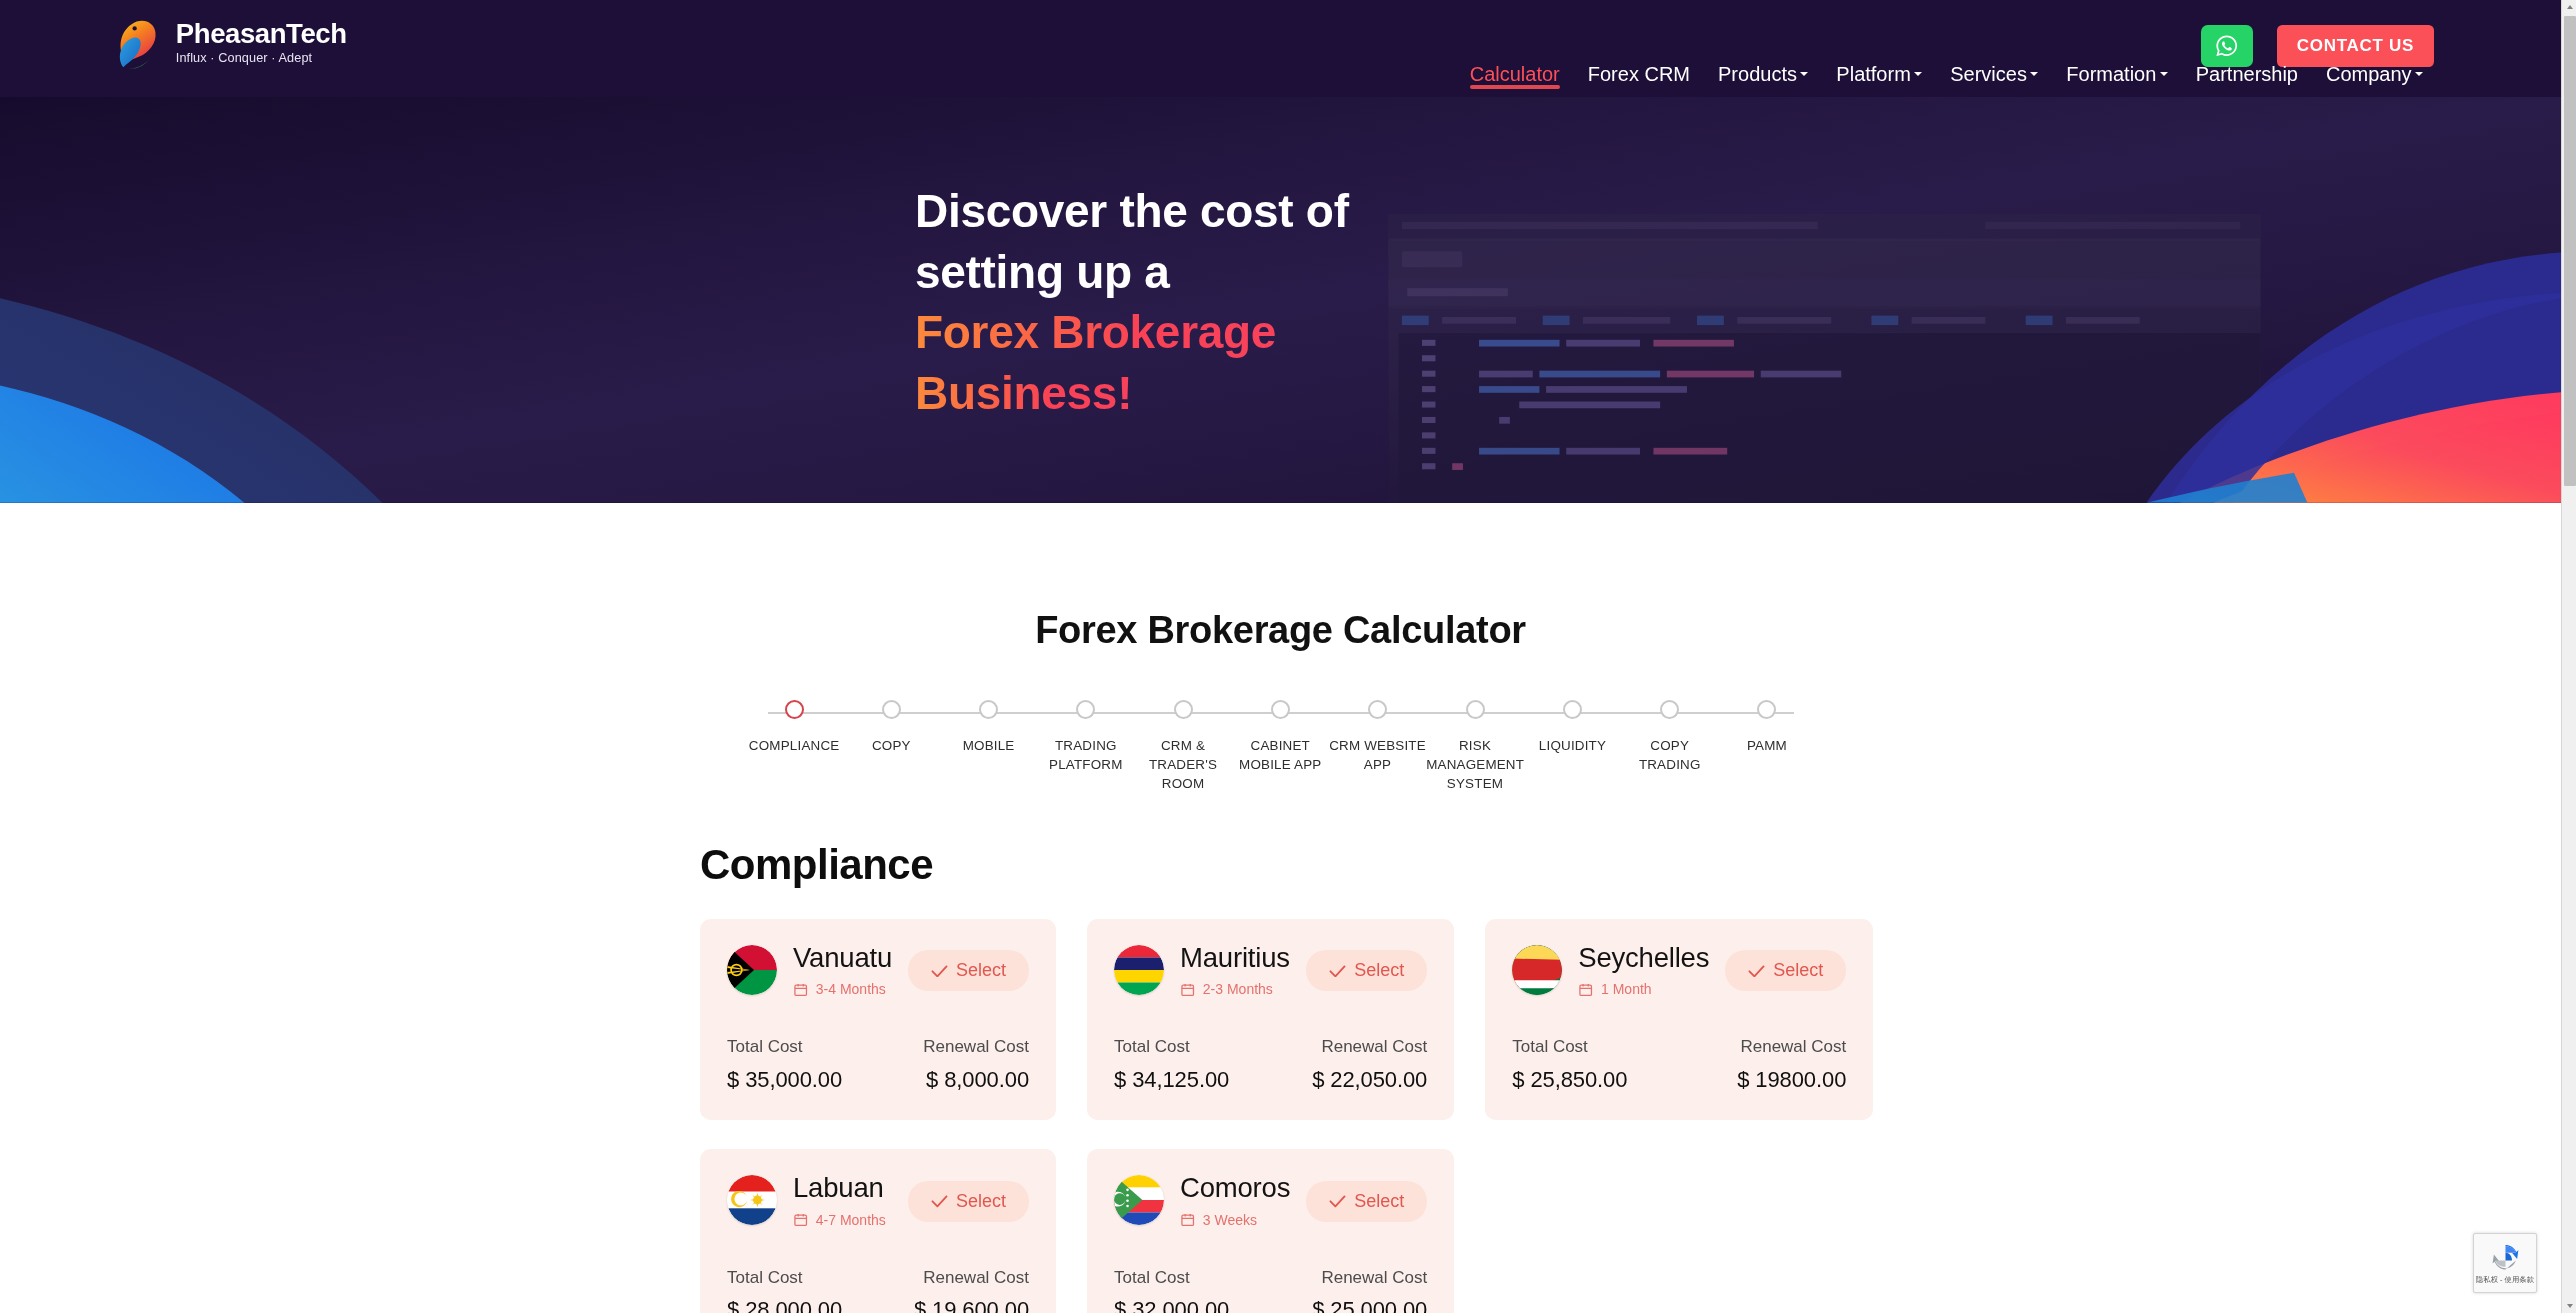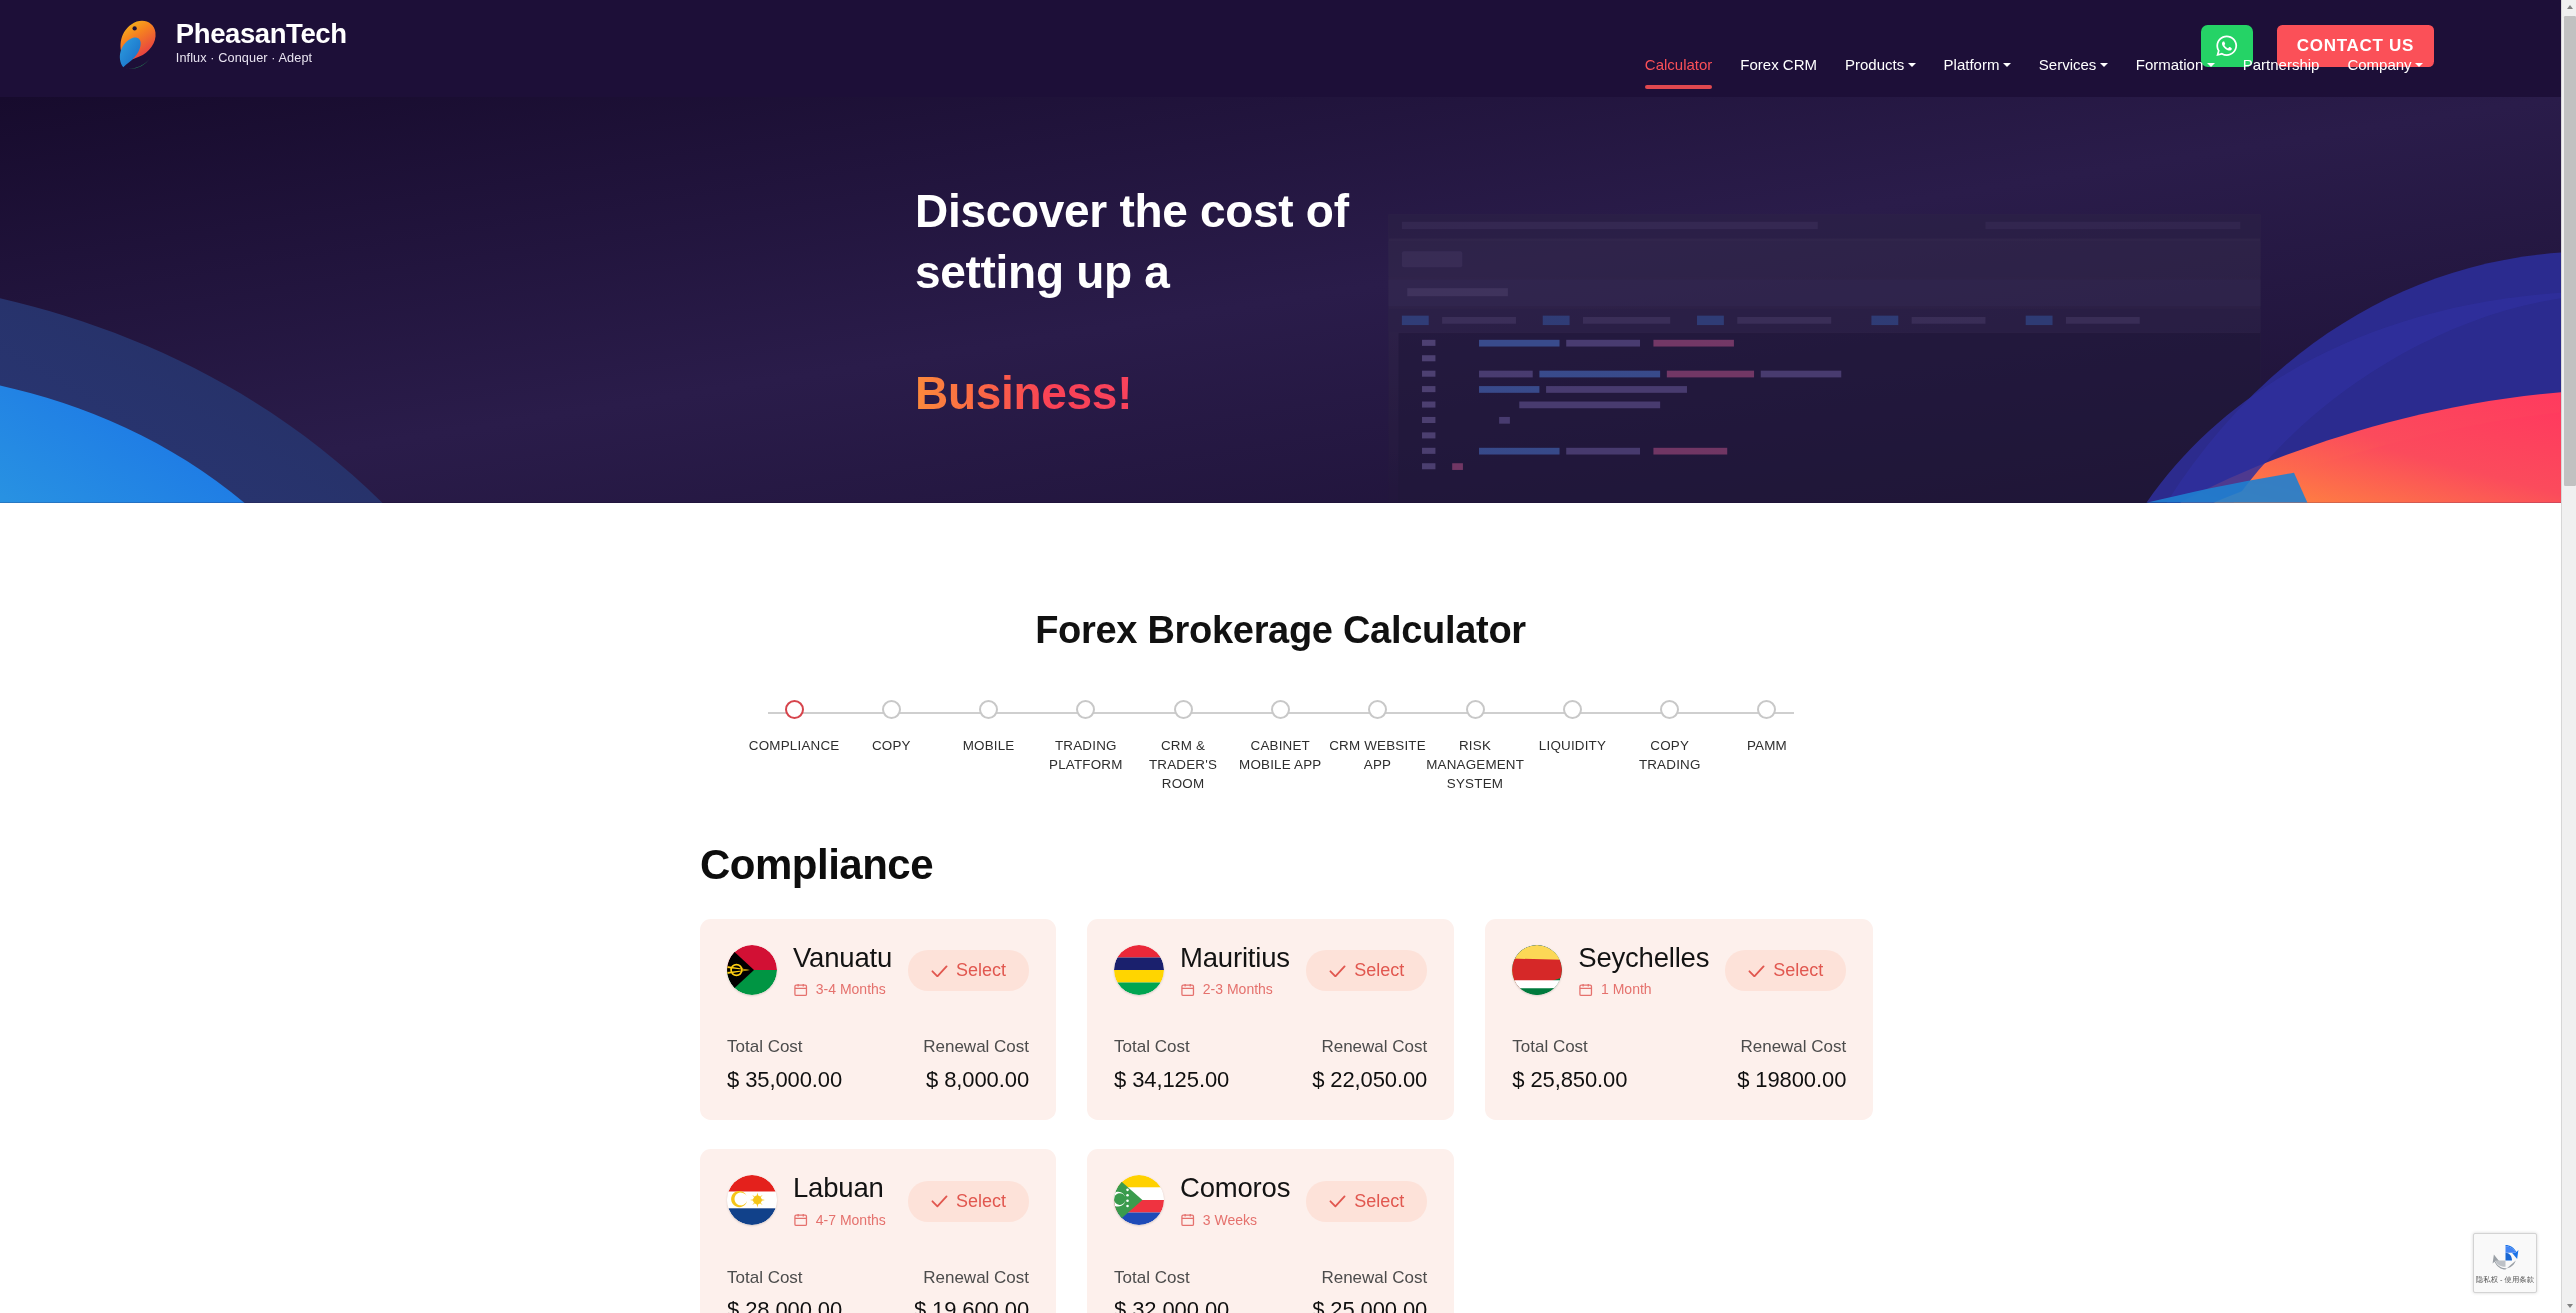--- a/index.html
+++ b/index.html
@@ -60,22 +60,22 @@
     font-size: 17px; font-weight: 700; letter-spacing: 0.7px;
     font-family: "Liberation Sans", sans-serif;
   }
 
   .mainnav {
     position: absolute; right: 124px; bottom: 9.4px;
     display: flex; align-items: flex-end; gap: 0;
   }
   .nav-item {
     position: relative;
-    padding: 0 14px 16px 14px;
-    font-size: 15px; color: #ffffff; cursor: pointer;
+    padding: 0 14px 4px 14px;
+    font-size: 20px; color: #ffffff; cursor: pointer;
     white-space: nowrap; line-height: 1;
     display: flex; align-items: center; gap: 3.4px;
   }
   .nav-item.active { color: #fb5058; }
   .nav-item.active::after {
     content: ""; position: absolute;
     left: 14px; right: 14px; bottom: -1.3px; height: 4px;
     background: #e0484f; border-radius: 2px;
   }
   .caret {
@@ -404,21 +404,21 @@
         <path d="M3818 300 C3620 330 3430 460 3330 605 L3200 605 C3320 430 3540 310 3818 292 Z" fill="#2f2f9c" opacity="0.85"></path>
         <path d="M3818 470 C3600 495 3420 555 3300 605 L3818 605 Z" fill="url(#red1)"></path>
         <path d="M3420 560 C3330 575 3260 590 3200 605 L3440 605 Z" fill="#1f7fd0" opacity="0.9"></path>
       </g>
     </svg>
 
     <div class="hero-inner">
       <h1 class="hero-title">
         <span>Discover the cost of</span><br>
         <span>setting up a</span><br>
-        <br>
+        <span class="hero-accent">Forex Brokerage</span><br>
         <span class="hero-accent">Business!</span>
       </h1>
     </div>
   </section>
 
   <main class="body-wrap">
 
     <h2 class="calc-title">Forex Brokerage Calculator</h2>
 
     <div class="stepper">

